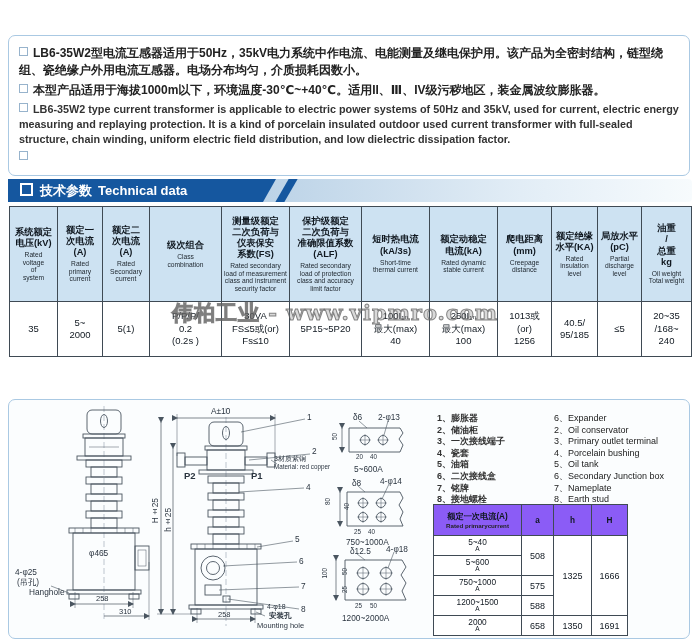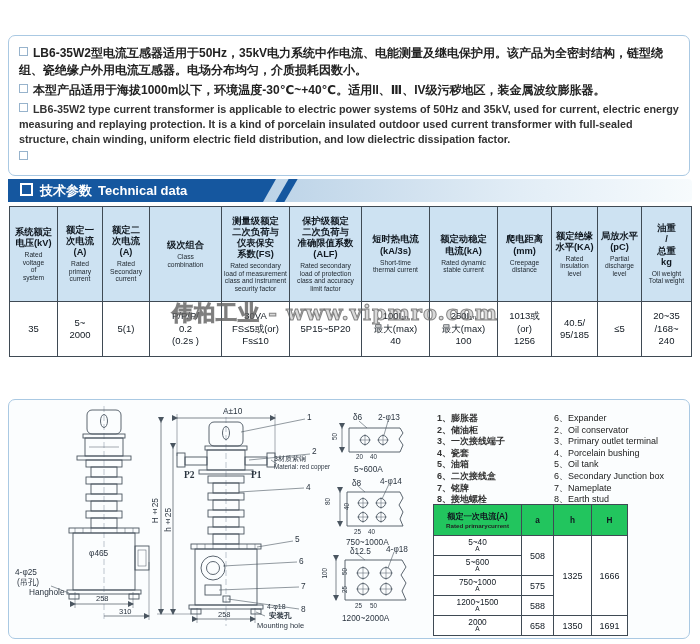--- a/index.html
+++ b/index.html
@@ -47,30 +47,30 @@
     font-family:"DejaVu Serif",serif;font-size:21px;font-weight:bold;
     letter-spacing:1px;color:rgba(130,130,130,0.30);
     -webkit-text-stroke:1px rgba(95,95,95,0.75);white-space:nowrap;}
 
   
   .outline{top:399px;height:240px;background:#fbfdfe;}
   .outline svg{position:absolute;left:0;top:0;}
   .dl{position:absolute;font-size:7.5px;color:#2b3540;white-space:nowrap;line-height:1;}
   .dl.s8{font-size:8.3px;}
   .dl.s6{font-size:6.3px;}
-  .dl.b{font-size:9.5px;font-weight:bold;font-family:Liberation Serif, serif;}
+  .dl.b{font-size:9.5px;font-weight:bold;}
   .vtext{writing-mode:vertical-rl;transform:rotate(180deg);}
   .legend{position:absolute;}
   .legend .li{font-size:9px;line-height:11.6px;color:#222;white-space:nowrap;}
   .legend.zhc .li{font-weight:bold;color:#333;}
 
   .dimtab{position:absolute;left:424px;top:104px;border-collapse:collapse;table-layout:fixed;}
   .dimtab th,.dimtab td{border:1px solid #3f4a54;text-align:center;
     vertical-align:middle;padding:0 1px;}
-  .dimtab th{background:#22c55e;height:30px;}
+  .dimtab th{background:#8b5cf6;height:30px;}
   .dt-zh{font-size:8.2px;font-weight:bold;color:#101820;}
   .dt-en{font-size:6.2px;color:#222;}
   .dimtab td{height:19px;font-size:9px;background:#fff;color:#101820;}
   .rg{font-size:8.3px;line-height:1.05;}
   .ru{font-size:6.5px;line-height:1.05;}
 </style>
 </head>
 <body>
 
 <div class="page">
@@ -355,21 +355,21 @@
       </g>
     </svg>
 
     <span class="dl s8" style="left:80px;top:149px">φ465</span>
     <span class="dl s8" style="left:6px;top:168px">4-φ25</span>
     <span class="dl s8" style="left:8px;top:178px">(吊孔)</span>
     <span class="dl s8" style="left:20px;top:188px">Hanghole</span>
     <span class="dl" style="left:87px;top:195px">258</span>
     <span class="dl" style="left:110px;top:208px">310</span>
 
-    <span class="dl s8" style="left:214px;top:7px">A±10</span>
+    <span class="dl s8" style="left:202px;top:7px">A±10</span>
     <span class="dl s8 vtext" style="left:142px;top:98px">H±25</span>
     <span class="dl s8 vtext" style="left:155px;top:108px">h±25</span>
     <span class="dl b" style="left:175px;top:71px">P2</span>
     <span class="dl b" style="left:242px;top:71px">P1</span>
     <span class="dl" style="left:265px;top:55px;font-size:7px">3材质紫铜</span>
     <span class="dl s6" style="left:265px;top:64px">Material: red copper</span>
     <span class="dl s8" style="left:298px;top:13px">1</span>
     <span class="dl s8" style="left:303px;top:47px">2</span>
     <span class="dl s8" style="left:297px;top:83px">4</span>
     <span class="dl s8" style="left:286px;top:135px">5</span>

